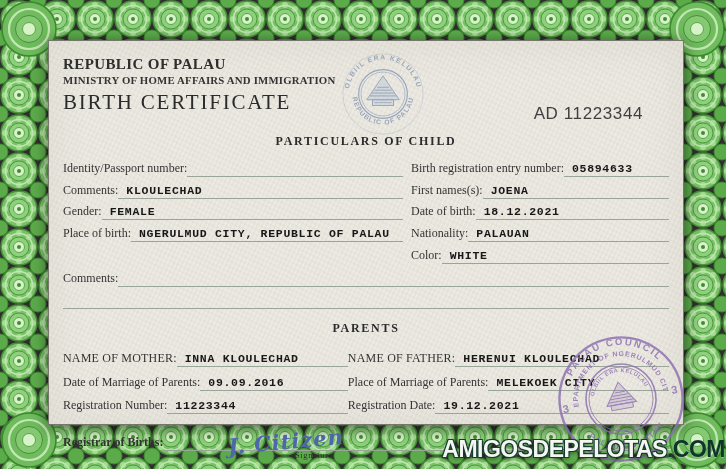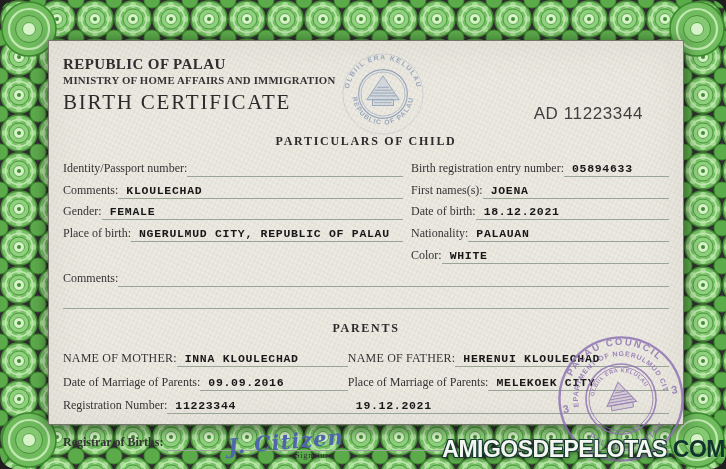--- a/index.html
+++ b/index.html
@@ -1,17 +1,17 @@
 <!DOCTYPE html>
 <html><head>
 <meta charset="utf-8">
 <style>
   html,body{margin:0;padding:0;background:#1f1f1f;}
   .stage{position:relative;width:726px;height:469px;overflow:hidden;background:#2e2e2e;
-         font-family:"Liberation Serif",serif;border-radius:16px;}
+         font-family:"Liberation Serif",serif;}
   .lace{position:absolute;left:0;top:0;z-index:0;}
   
   .paper{position:absolute;left:48px;top:40px;width:636px;height:385px;z-index:1;
          background:
            repeating-linear-gradient(115deg, rgba(255,255,255,.05) 0 2px, rgba(120,120,100,.04) 2px 4px),
            repeating-linear-gradient(25deg, rgba(255,255,255,.04) 0 3px, rgba(150,150,130,.04) 3px 5px),
            #ebe8e0;
          border:1px solid #76766c;
          box-shadow:0 3px 14px rgba(0,0,0,.55), inset 0 0 40px rgba(110,110,90,.10);
          box-sizing:border-box;padding:10px 14px 0 14px;}
@@ -220,20 +220,21 @@
           <span class="lbl">Place of Marriage of Parents:</span>
           <span class="val">MELEKOEK CITY</span>
         </div>
       </div>
       <div class="prow">
         <div class="field first">
           <span class="lbl">Registration Number:</span>
           <span class="val">11223344</span>
         </div>
         <div class="field">
+          <span class="lbl">Registration Date:</span>
           <span class="val">19.12.2021</span>
         </div>
       </div>
     </div>
 
     <div class="row registrar-row">
       <span class="lbl">Registrar of Births:</span>
       <span class="val"></span>
       <span class="sig">J. Citizen</span>
       <span class="sigcap">Signature</span>

